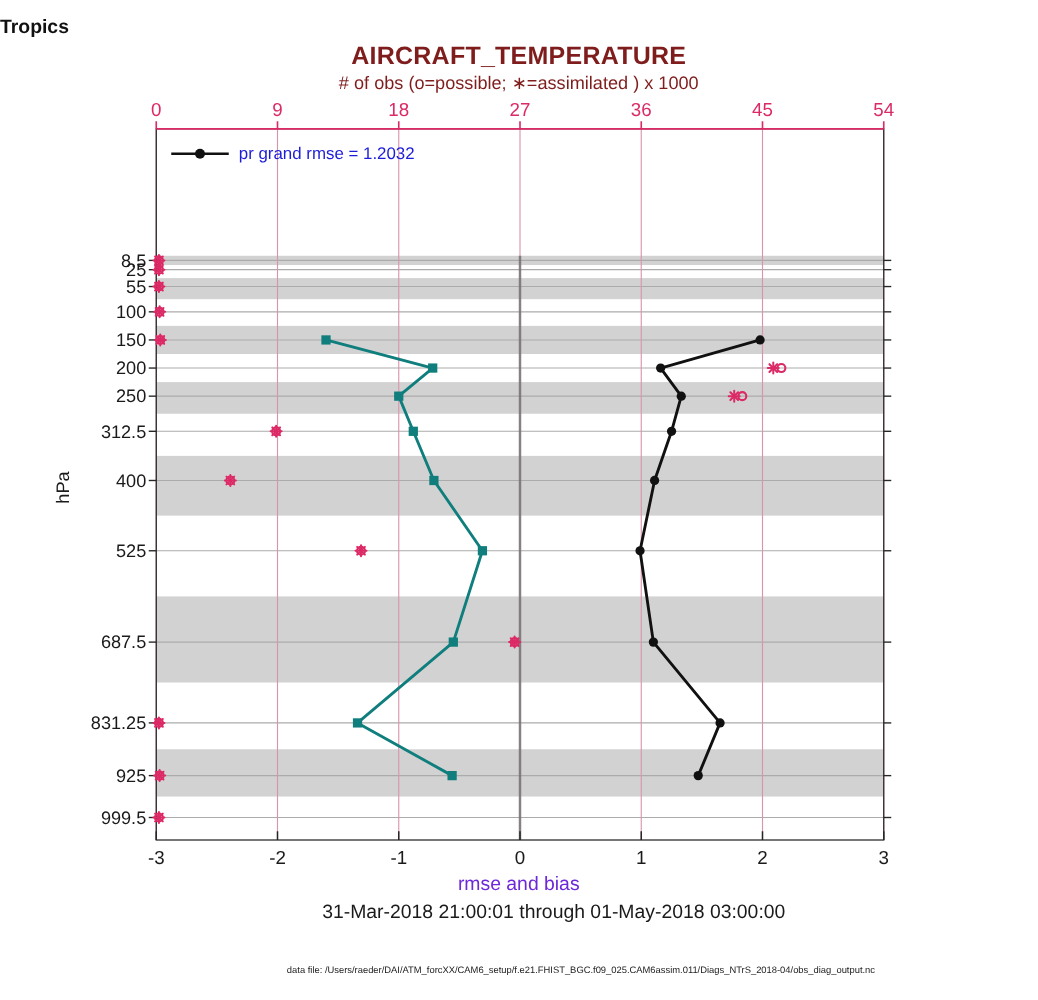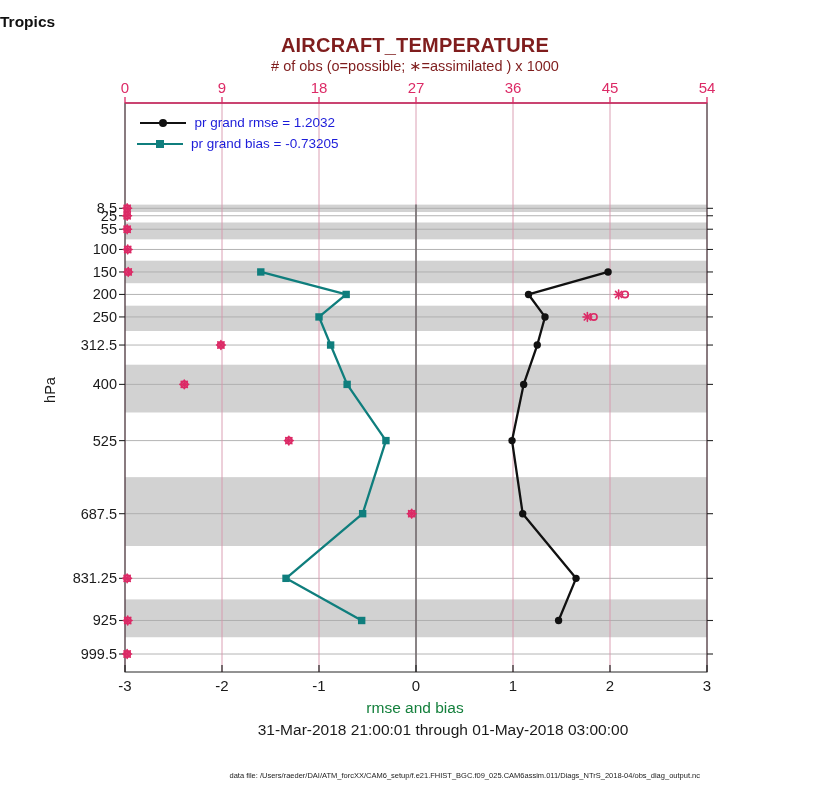--- a/index.html
+++ b/index.html
@@ -15,30 +15,30 @@
   }
   .title-variable{
     position:absolute;left:0;top:34px;width:830px;text-align:center;
     font-size:20px;font-weight:bold;color:#7f1d1d;letter-spacing:.2px;
   }
   .subtitle{
     position:absolute;left:0;top:58px;width:830px;text-align:center;
     font-size:14.5px;font-weight:500;
   }
   .legend{
-    position:absolute;left:137px;top:114px;display:flex;flex-direction:column;gap:4px;align-items:center;
+    position:absolute;left:137px;top:114px;display:flex;flex-direction:row;gap:4px;
   }
   .legend-row{display:flex;align-items:center;height:17px;}
   .legend-sample{position:relative;width:46px;height:9px;flex:0 0 46px;}
   .legend-line{position:absolute;left:0;top:3.5px;width:46px;height:2.5px;}
   .legend-marker{position:absolute;left:19px;top:0.5px;width:8px;height:8px;}
   .legend-label{margin-left:8px;font-size:13.5px;color:#1c1cd9;white-space:pre;}
   .xlabel{
     position:absolute;left:0;top:699px;width:830px;text-align:center;
-    font-size:15.5px;color:#15803d;
+    font-size:15.5px;color:#6d28d9;
   }
   .timespan{
     position:absolute;left:0;top:721px;width:830px;text-align:center;
     font-size:15.5px;color:#1a1a1a;padding-left:28px;
   }
   .datafile{
     position:absolute;left:0;top:771px;width:664px;text-align:right;
     font-size:7.5px;color:#222;white-space:pre;padding-left:36px;
   }
 </style>
@@ -292,25 +292,18 @@
     </svg>
 
   <div class="legend" id="legend">
       <div class="legend-row">
         <span class="legend-sample">
           <span class="legend-line" style="background: rgb(17, 17, 17);"></span>
           <span class="legend-marker" style="background: rgb(17, 17, 17); border-radius: 50%;"></span>
         </span>
         <span class="legend-label">pr grand rmse = 1.2032</span>
       </div>
-      <div class="legend-row">
-        <span class="legend-sample">
-          <span class="legend-line" style="background: rgb(15, 126, 125);"></span>
-          <span class="legend-marker" style="background: rgb(15, 126, 125);"></span>
-        </span>
-        <span class="legend-label">pr grand bias = -0.73205</span>
-      </div>
     </div>
 
   <div class="xlabel">rmse and bias</div>
   <div class="timespan">31-Mar-2018 21:00:01 through 01-May-2018 03:00:00</div>
   <div class="datafile">data file: /Users/raeder/DAI/ATM_forcXX/CAM6_setup/f.e21.FHIST_BGC.f09_025.CAM6assim.011/Diags_NTrS_2018-04/obs_diag_output.nc</div>
 </div>
 
 </body></html>

